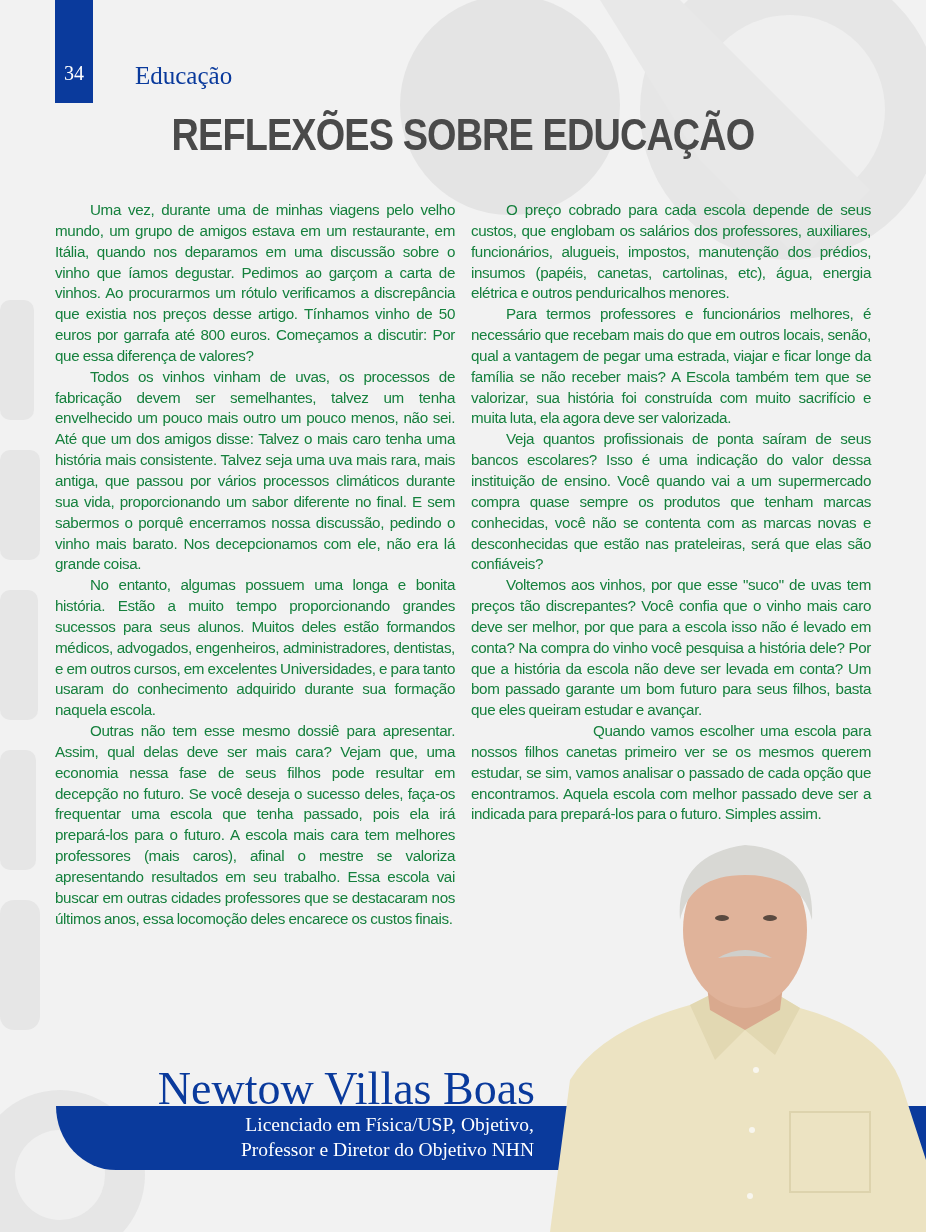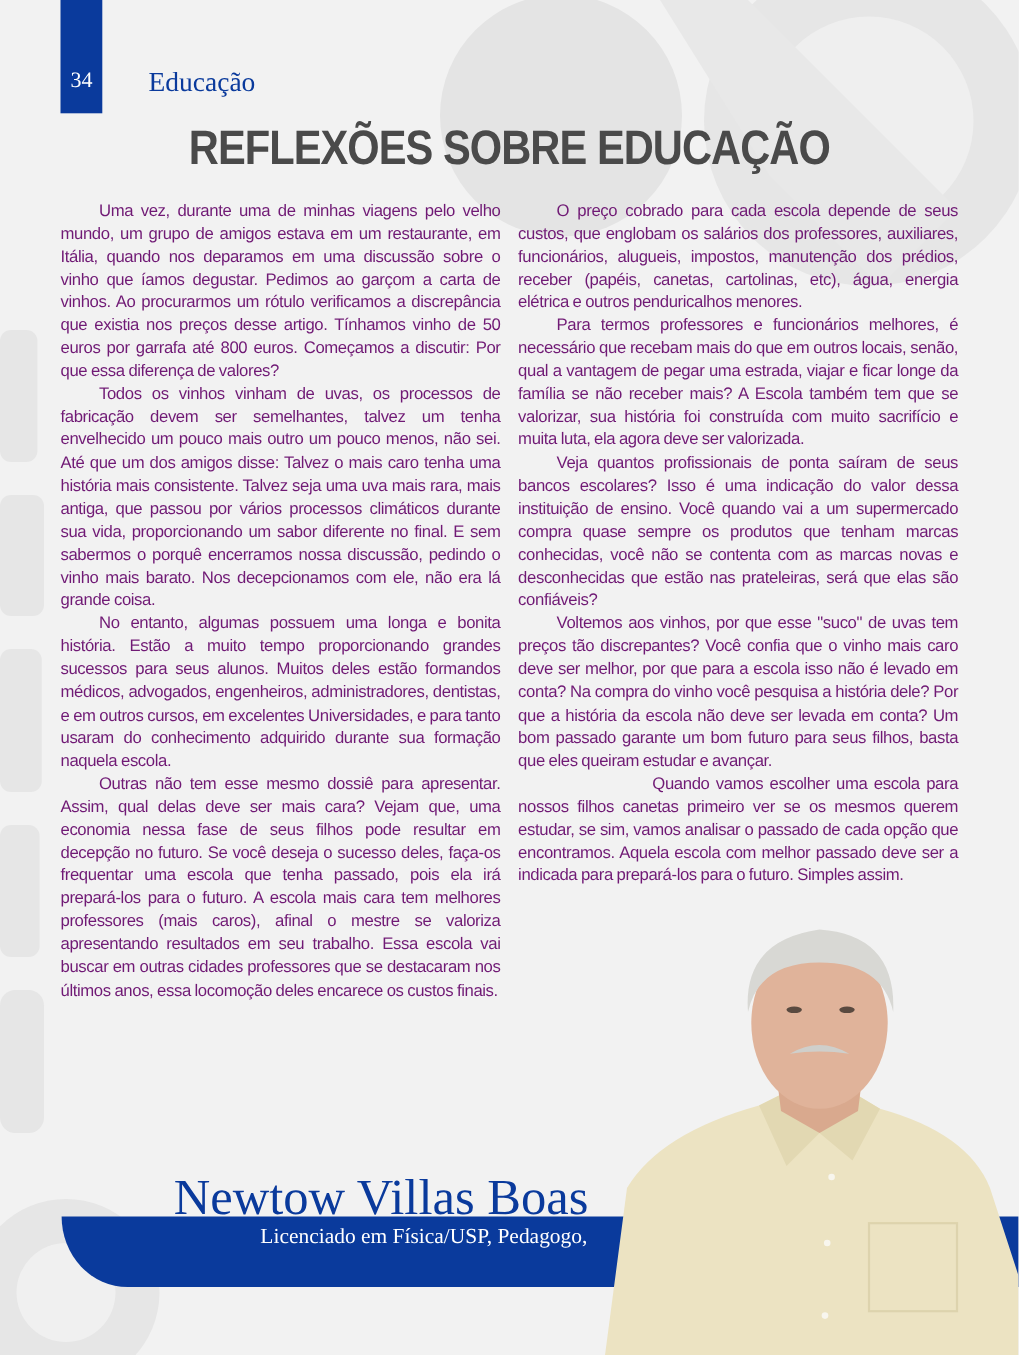--- a/index.html
+++ b/index.html
@@ -20,22 +20,22 @@
   .section-label {
     position: absolute; left: 102px; top: 62px; color: #0a3a9c;
     font-family: "Liberation Serif", serif; font-size: 25px; z-index: 2; margin-left: 33px;
   }
   .title {
     position: absolute; left: 0; width: 926px; top: 110px; text-align: center;
     color: #4a4a4a; font-family: "Liberation Sans", sans-serif; font-weight: bold;
     font-size: 44px; letter-spacing: -1px; transform: scaleX(0.86); z-index: 2;
   }
   .col {
-    position: absolute; top: 182px; width: 400px; z-index: 2;
-    color: #701a75; font-size: 15.2px; line-height: 20.85px;
+    position: absolute; top: 200px; width: 400px; z-index: 2;
+    color: #15803d; font-size: 15.2px; line-height: 20.85px;
     text-align: justify; font-family: "Liberation Sans Narrow", "Liberation Sans", sans-serif;
   }
   .col p { margin: 0; text-indent: 35px; letter-spacing: -0.35px; word-spacing: -0.5px; }
   .col p.wide-indent { text-indent: 52px; }
   .col p.xwide-indent { text-indent: 122px; }
   .col-left { left: 55px; }
   .col-right { left: 471px; }
   .author-name {
     position: absolute; right: 391px; top: 1062px; color: #0a3a9c;
     font-family: "Liberation Serif", serif; font-size: 46px; z-index: 3; white-space: nowrap;
@@ -78,31 +78,32 @@
 <h1 class="title" style="margin:0;">REFLEXÕES SOBRE EDUCAÇÃO</h1>
 
 <div class="col col-left">
   <p>Uma vez, durante uma de minhas viagens pelo velho mundo, um grupo de amigos estava em um restaurante, em Itália, quando nos deparamos em uma discussão sobre o vinho que íamos degustar. Pedimos ao garçom a carta de vinhos. Ao procurarmos um rótulo verificamos a discrepância que existia nos preços desse artigo. Tínhamos vinho de 50 euros por garrafa até 800 euros. Começamos a discutir: Por que essa diferença de valores?</p>
   <p>Todos os vinhos vinham de uvas, os processos de fabricação devem ser semelhantes, talvez um tenha envelhecido um pouco mais outro um pouco menos, não sei. Até que um dos amigos disse: Talvez o mais caro tenha uma história mais consistente. Talvez seja uma uva mais rara, mais antiga, que passou por vários processos climáticos durante sua vida, proporcionando um sabor diferente no final. E sem sabermos o porquê encerramos nossa discussão, pedindo o vinho mais barato. Nos decepcionamos com ele, não era lá grande coisa.</p>
   <p>No entanto, algumas possuem uma longa e bonita história. Estão a muito tempo proporcionando grandes sucessos para seus alunos. Muitos deles estão formandos médicos, advogados, engenheiros, administradores, dentistas, e em outros cursos, em excelentes Universidades, e para tanto usaram do conhecimento adquirido durante sua formação naquela escola.</p>
   <p>Outras não tem esse mesmo dossiê para apresentar. Assim, qual delas deve ser mais cara? Vejam que, uma economia nessa fase de seus filhos pode resultar em decepção no futuro. Se você deseja o sucesso deles, faça-os frequentar uma escola que tenha passado, pois ela irá prepará-los para o futuro. A escola mais cara tem melhores professores (mais caros), afinal o mestre se valoriza apresentando resultados em seu trabalho. Essa escola vai buscar em outras cidades professores que se destacaram nos últimos anos, essa locomoção deles encarece os custos finais.</p>
 </div>
 
 <div class="col col-right">
-  <p>O preço cobrado para cada escola depende de seus custos, que englobam os salários dos professores, auxiliares, funcionários, alugueis, impostos, manutenção dos prédios, receber (papéis, canetas, cartolinas, etc), água, energia elétrica e outros penduricalhos menores.</p>
+  <p>O preço cobrado para cada escola depende de seus custos, que englobam os salários dos professores, auxiliares, funcionários, alugueis, impostos, manutenção dos prédios, insumos (papéis, canetas, cartolinas, etc), água, energia elétrica e outros penduricalhos menores.</p>
   <p>Para termos professores e funcionários melhores, é necessário que recebam mais do que em outros locais, senão, qual a vantagem de pegar uma estrada, viajar e ficar longe da família se não receber mais? A Escola também tem que se valorizar, sua história foi construída com muito sacrifício e muita luta, ela agora deve ser valorizada.</p>
   <p>Veja quantos profissionais de ponta saíram de seus bancos escolares? Isso é uma indicação do valor dessa instituição de ensino. Você quando vai a um supermercado compra quase sempre os produtos que tenham marcas conhecidas, você não se contenta com as marcas novas e desconhecidas que estão nas prateleiras, será que elas são confiáveis?</p>
   <p>Voltemos aos vinhos, por que esse "suco" de uvas tem preços tão discrepantes? Você confia que o vinho mais caro deve ser melhor, por que para a escola isso não é levado em conta? Na compra do vinho você pesquisa a história dele? Por que a história da escola não deve ser levada em conta? Um bom passado garante um bom futuro para seus filhos, basta que eles queiram estudar e avançar.</p>
   <p class="xwide-indent">Quando vamos escolher uma escola para nossos filhos canetas primeiro ver se os mesmos querem estudar, se sim, vamos analisar o passado de cada opção que encontramos. Aquela escola com melhor passado deve ser a indicada para prepará-los para o futuro. Simples assim.</p>
 </div>
 
 <div class="author-band"></div>
 <div class="author-name">Newtow Villas Boas</div>
 <div class="author-cred">
-  <div>Licenciado em Física/USP, Pedagogo,</div>
+  <div>Licenciado em Física/USP, Objetivo,</div>
+  <div>Professor e Diretor do Objetivo NHN</div>
 </div>
 
 <svg class="photo" viewBox="0 0 386 402">
 
   <path d="M10,402 L30,250 Q60,200 150,175 L180,160 L230,160 L260,178 Q340,200 360,250 L386,330 L386,402 Z" fill="#ece3c2"></path>
 
   <path d="M150,175 L175,230 L205,200 L235,225 L260,178 L230,160 L180,160 Z" fill="#e2d8b2"></path>
 
   <path d="M165,140 L245,140 L240,180 L205,200 L170,180 Z" fill="#d9a98e"></path>
 

